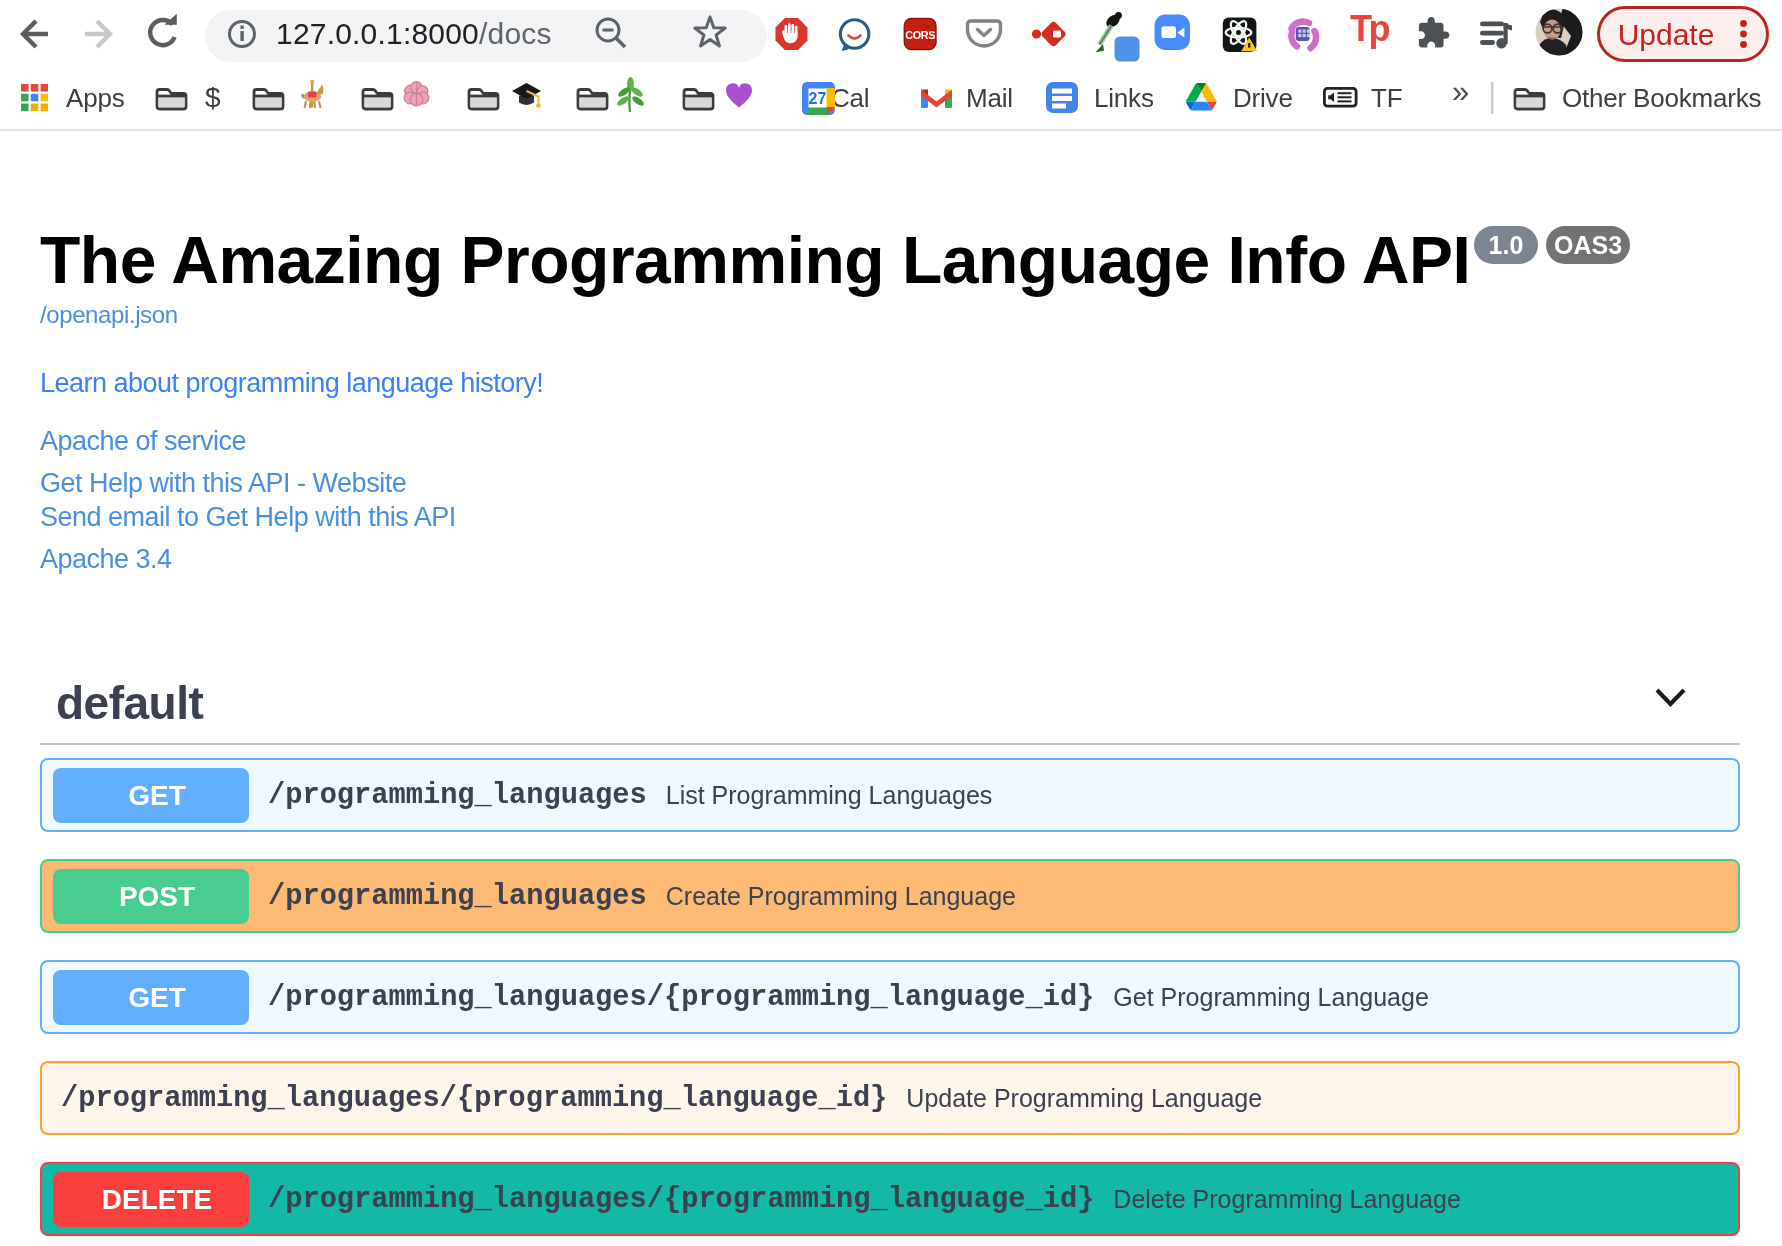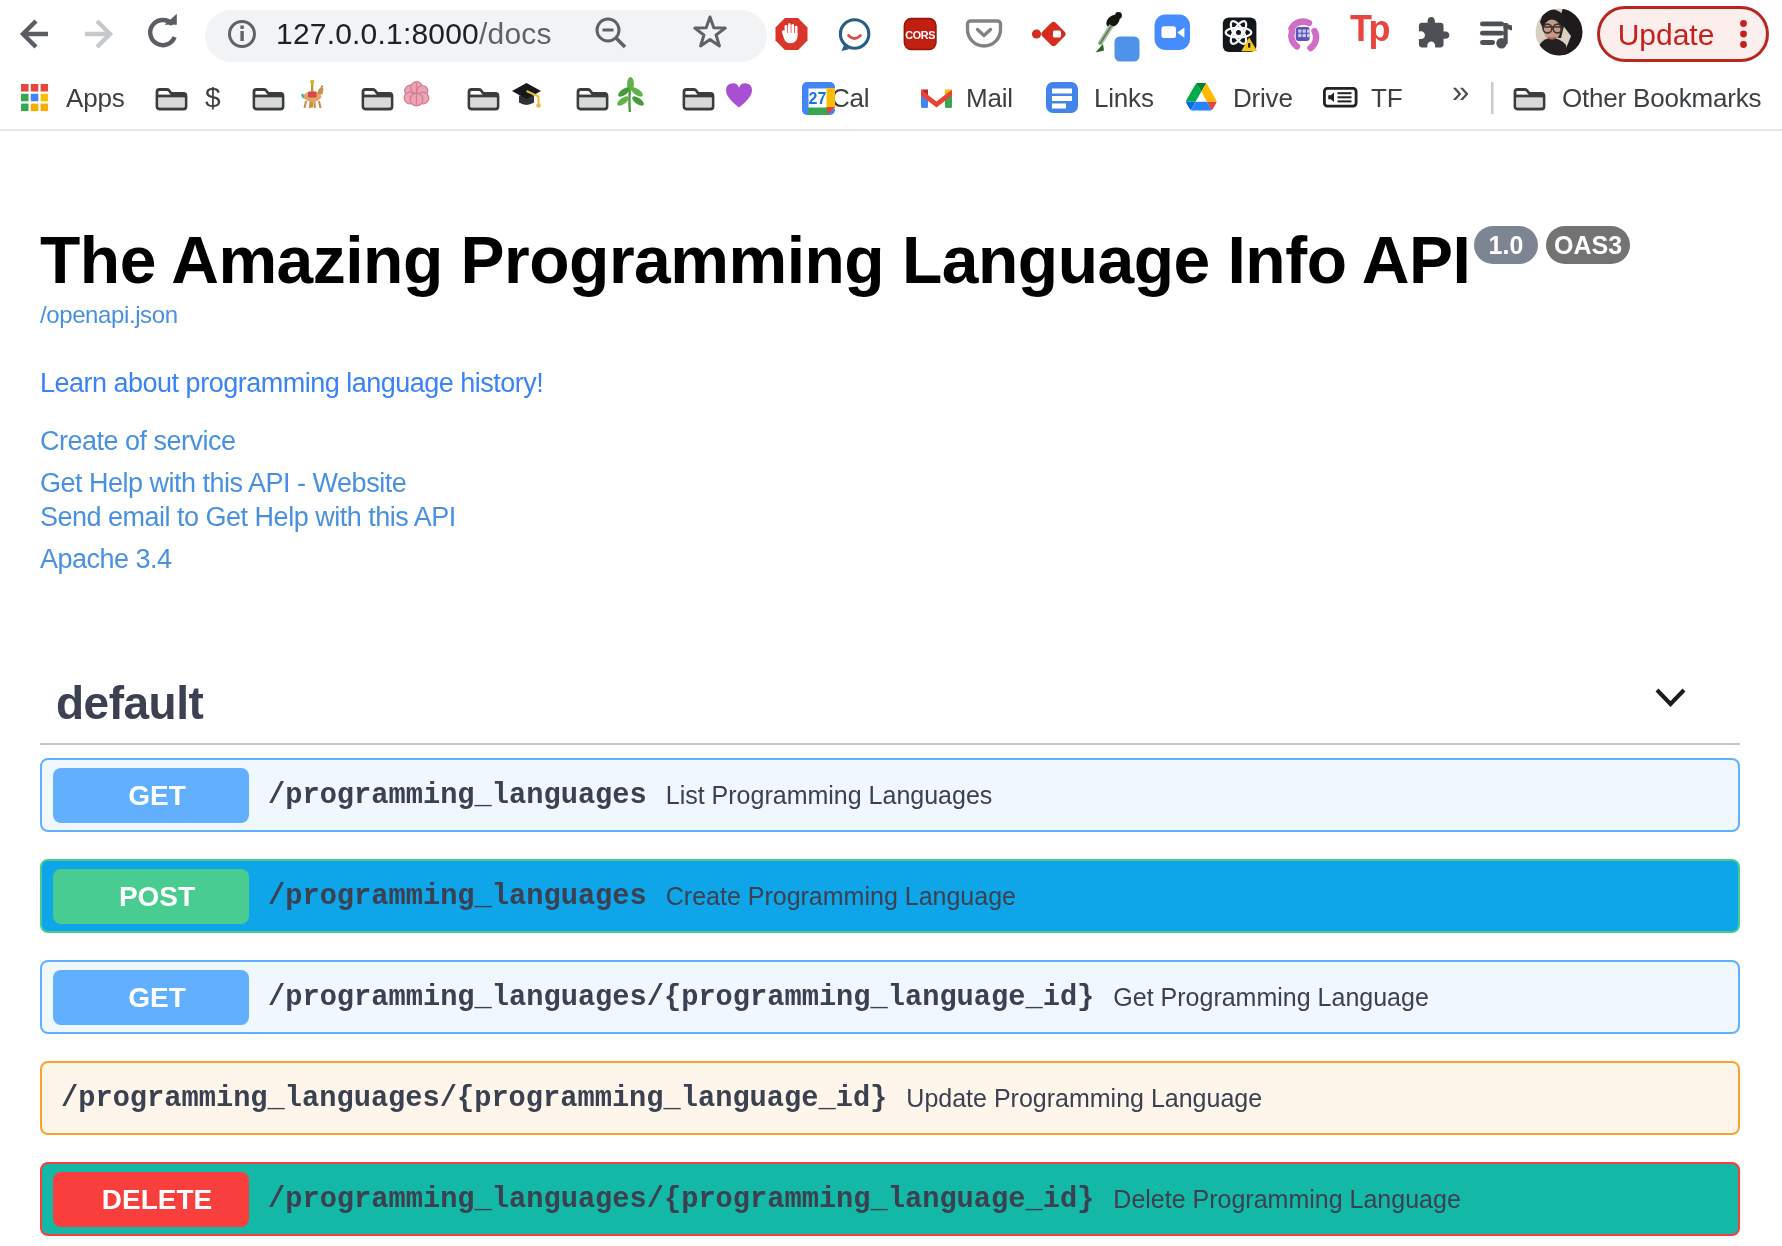--- a/index.html
+++ b/index.html
@@ -23,21 +23,21 @@
   .ptext { position:absolute; left:40px; font-size:27px; line-height:34px; color:#3b82f6; letter-spacing:-0.5px; }
   .plink { color:#4990e2; }
   #deftitle { position:absolute; left:56px; top:676px; font-size:46px; font-weight:bold; color:#3b4151; letter-spacing:-0.5px; }
   #defrule { position:absolute; left:40px; top:743px; width:1700px; height:2px; background:rgba(59,65,81,.3); }
   .opblock { position:absolute; left:40px; width:1700px; height:74px; border-radius:8px; border:2px solid; display:flex; align-items:center; }
   .opmethod { width:196px; height:55px; margin-left:11px; border-radius:8px; color:#fff; font-weight:bold; font-size:28px; text-align:center; line-height:56px; flex:none;padding-left:12px; }
   .oppath { margin-left:19px; font-family:"Liberation Mono",monospace; font-weight:bold; font-size:28.7px; color:#3b4151; letter-spacing:0; white-space:nowrap; }
   .opdesc { margin-left:19px; font-size:25px; color:#3b4151; white-space:nowrap; }
   .op-get    { border-color:#61affe; background:#eff7ff; }
   .op-get    .opmethod { background:#61affe; }
-  .op-post   { border-color:#49cc90; background:#0ea5e9; }
+  .op-post   { border-color:#49cc90; background:#fdba74; }
   .op-post   .opmethod { background:#49cc90; }
   .op-put    { border-color:#fca130; background:#fff6eb; }
   .op-put    .opmethod { background:#fca130; }
   .op-delete { border-color:#f93e3e; background:#14b8a6; }
   .op-delete .opmethod { background:#f93e3e; }
 </style>
 </head>
 <body>
 <div id="toolbar">
   <div id="urlpill"></div>
@@ -286,21 +286,21 @@
       <path d="M2 11 h29" stroke="#3a3d40" stroke-width="2.8"></path>
     </g>
   </svg>
 </div>
 <div id="content">
   <div id="title">The Amazing Programming Language Info API</div>
   <div class="pill" id="pillver">1.0</div>
   <div class="pill" id="pilloas">OAS3</div>
   <div id="openapilink">/openapi.json</div>
   <div class="ptext" style="top:366px">Learn about programming language history!</div>
-  <div class="ptext plink" style="top:424px">Create of service</div>
+  <div class="ptext plink" style="top:424px">Apache of service</div>
   <div class="ptext plink" style="top:466px">Get Help with this API - Website<br>Send email to Get Help with this API</div>
   <div class="ptext plink" style="top:542px">Apache 3.4</div>
   <div id="deftitle">default</div>
   <svg width="40" height="28" style="position:absolute;left:1652px;top:684px" viewBox="0 0 40 28">
     <path d="M5 6 L18.5 20 L32 6" fill="none" stroke="#1b1b1b" stroke-width="4"></path>
   </svg>
   <div id="defrule"></div>
   <div class="opblock op-get" style="top:758px">
     <div class="opmethod">GET</div>
       <div class="oppath">/programming_languages</div>

